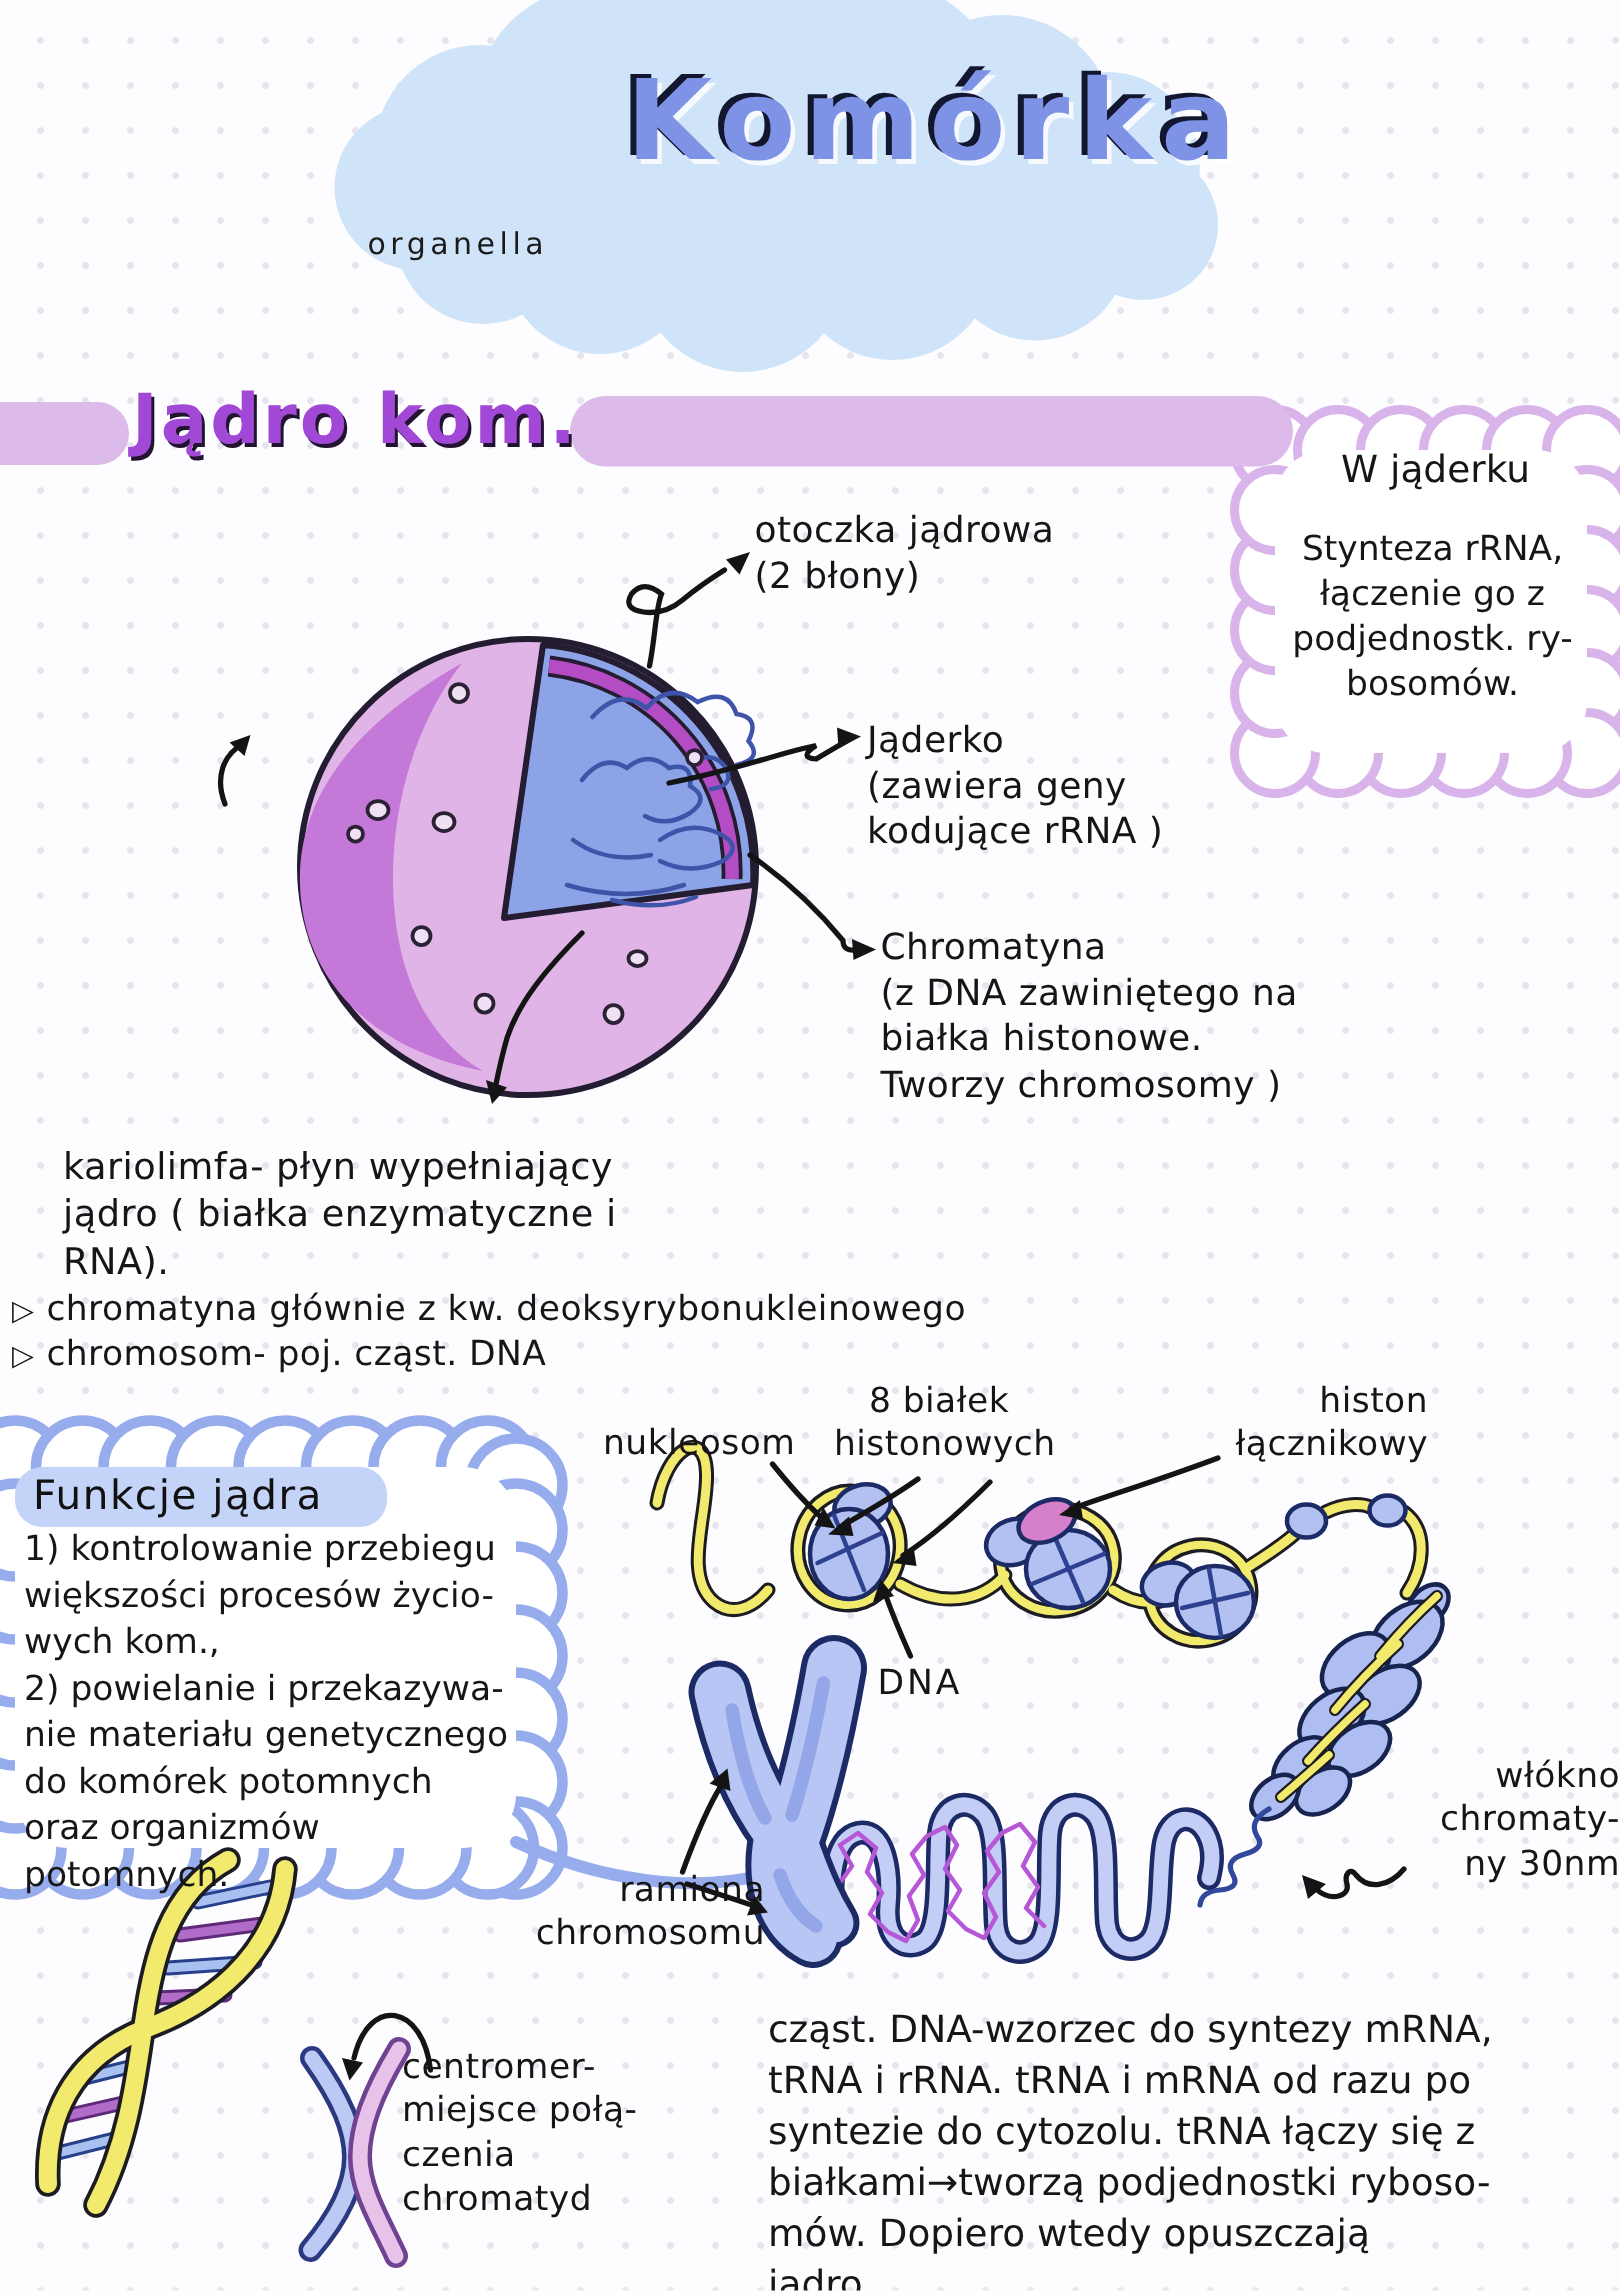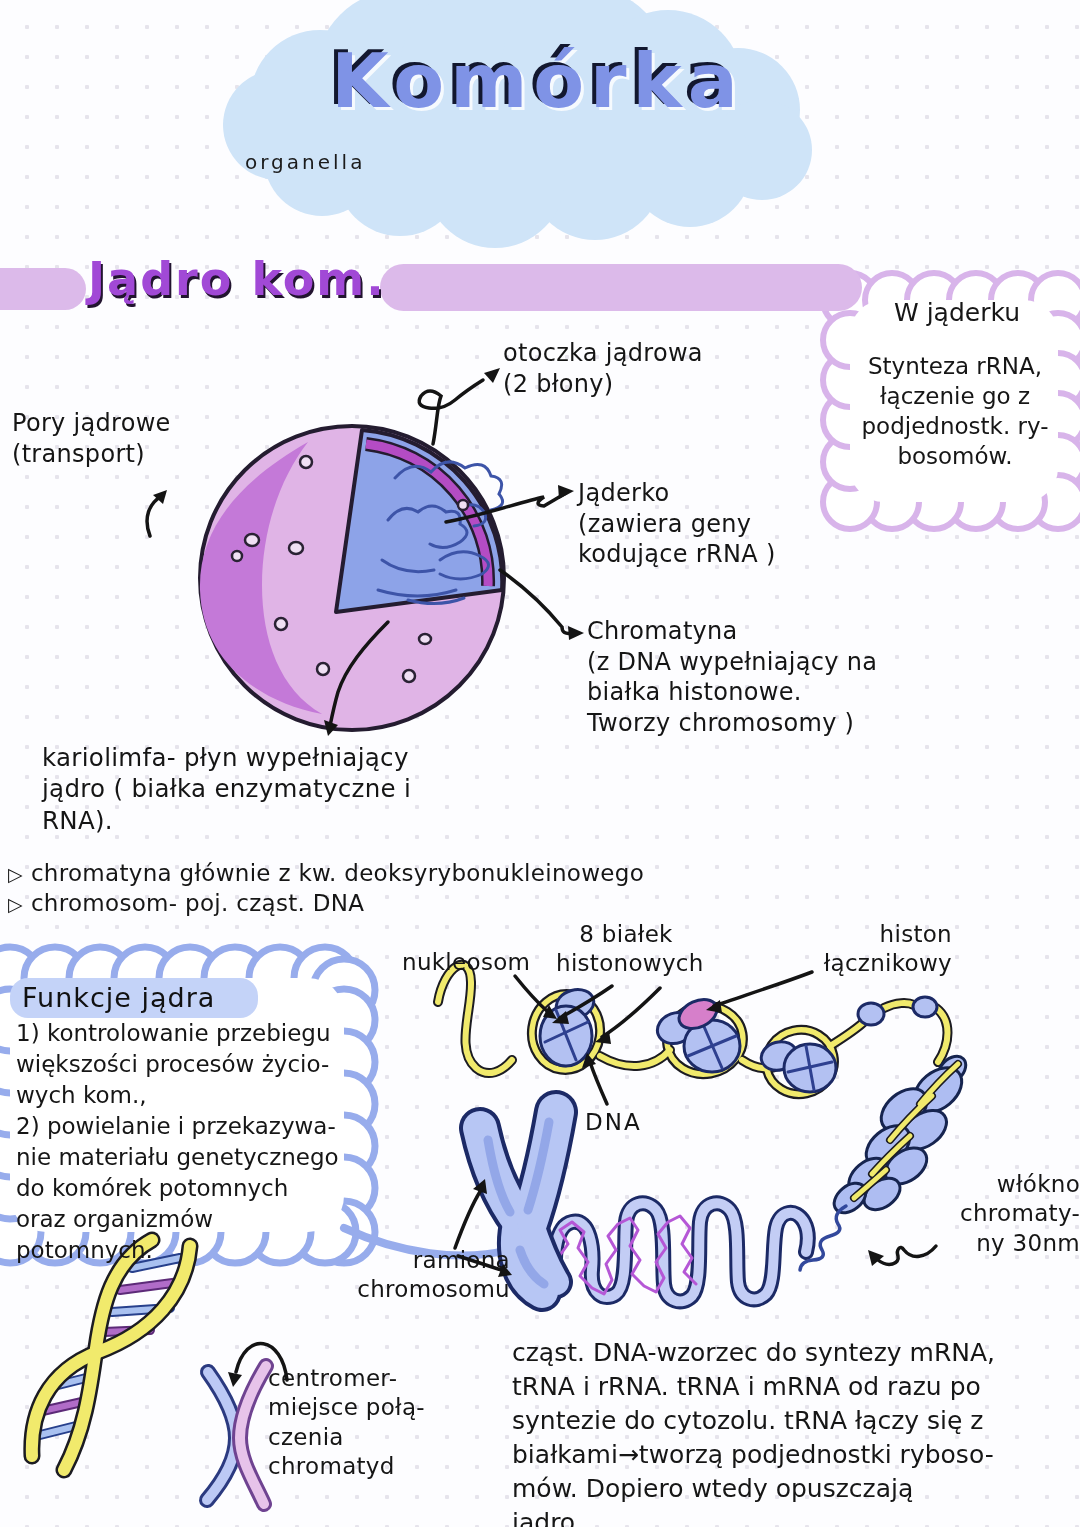--- a/index.html
+++ b/index.html
@@ -6,21 +6,21 @@
   #page{
     position:relative; width:1080px; height:1527px; overflow:hidden;
     background-color:#fdfdff;
     background-image:radial-gradient(circle,#e6e4ec 2px,transparent 2.5px);
     background-size:30px 30px; background-position:12px 12px;
     font-family:"DejaVu Sans","Liberation Sans",sans-serif; color:#161616;
   }
   svg{position:absolute;left:0;top:0;pointer-events:none;}
   .lbl{position:absolute;white-space:pre-line;line-height:1.28;font-size:24px;color:#151515;letter-spacing:.3px;}
   .title-text{
-    position:absolute;left:245px;top:38px;width:585px;text-align:center;
+    position:absolute;left:245px;top:38px;width:585px;text-align:right;
     font-size:74px;font-weight:bold;letter-spacing:6px;color:#7f93e6;
     text-shadow:-4px -3px 0 #12172f,3px 3px 0 rgba(255,255,255,.8);
   }
   .subtitle{position:absolute;left:245px;top:150px;width:585px;font-size:20px;letter-spacing:3px;color:#1b1b1b;}
   .heading{
     position:absolute;left:88px;top:252px;font-size:46px;font-weight:bold;letter-spacing:2px;
     color:#a149d6;text-shadow:2px 3px 0 #221430;
   }
   .pill{position:absolute;background:#dcbaea;}
   .pill-left{left:0;top:268px;width:86px;height:42px;border-radius:0 21px 21px 0;}
@@ -339,30 +339,28 @@
   <div class="subtitle">organella</div>
 
   <div class="note-title">W jąderku</div>
   <div class="note-body">Stynteza rRNA,
 łączenie go z
 podjednostk. ry-
 bosomów.</div>
 
   <div class="lbl" style="left:503px;top:338px;">otoczka  jądrowa
 (2 błony)</div>
-  <div class="lbl" style="left:12px;top:408px;">Pory  jądrowe
-(transport)</div>
   <div class="lbl" style="left:578px;top:478px;">Jąderko
  (zawiera  geny
  kodujące   rRNA )</div>
   <div class="lbl" style="left:587px;top:616px;">Chromatyna
-(z DNA  wypełniający  na
+(z DNA  zawiniętego  na
  białka  histonowe.
  Tworzy  chromosomy )</div>
-  <div class="lbl" style="left:42px;top:742px;font-size:24.5px;">kariolimfa- płyn  wypełniający
+  <div class="lbl" style="left:42px;top:762px;font-size:24.5px;">kariolimfa- płyn  wypełniający
 jądro  ( białka  enzymatyczne  i
  RNA).</div>
 
   <div class="bullet-row" style="top:860px;">
     <span class="bullet-glyph">▷</span><span>chromatyna  głównie  z  kw.  deoksyrybonukleinowego</span>
   </div>
   <div class="bullet-row" style="top:890px;">
     <span class="bullet-glyph">▷</span><span>chromosom-  poj. cząst.  DNA</span>
   </div>
 

